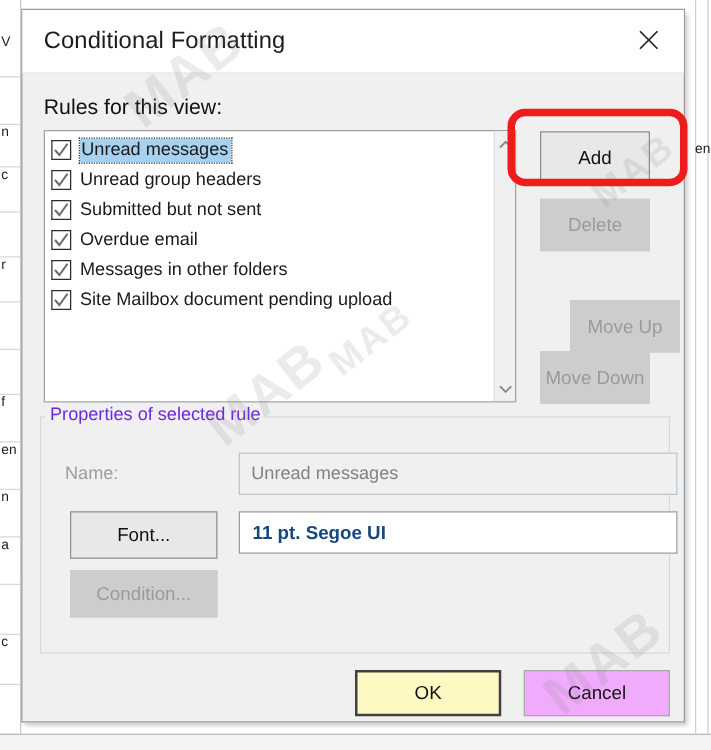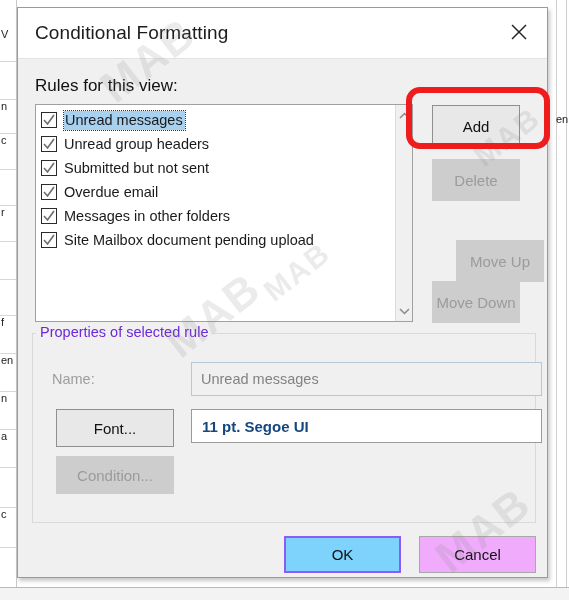--- a/index.html
+++ b/index.html
@@ -292,22 +292,22 @@
     font-size: 15px;
     display: flex;
     align-items: center;
     justify-content: center;
     box-sizing: border-box;
     background: #f0abfc;
     color: #111111;
     cursor: pointer;
   }
   .btn-default {
-    border: 2px solid #8b5cf6;
-    background: #7dd3fc;
+    border: 2px solid #404040;
+    background: #fef9c3;
   }
   .btn-normal {
     border: 1px solid #a8a8a8;
   }
 
   
   .red-ring {
     position: absolute;
     left: 406px;
     top: 87px;

